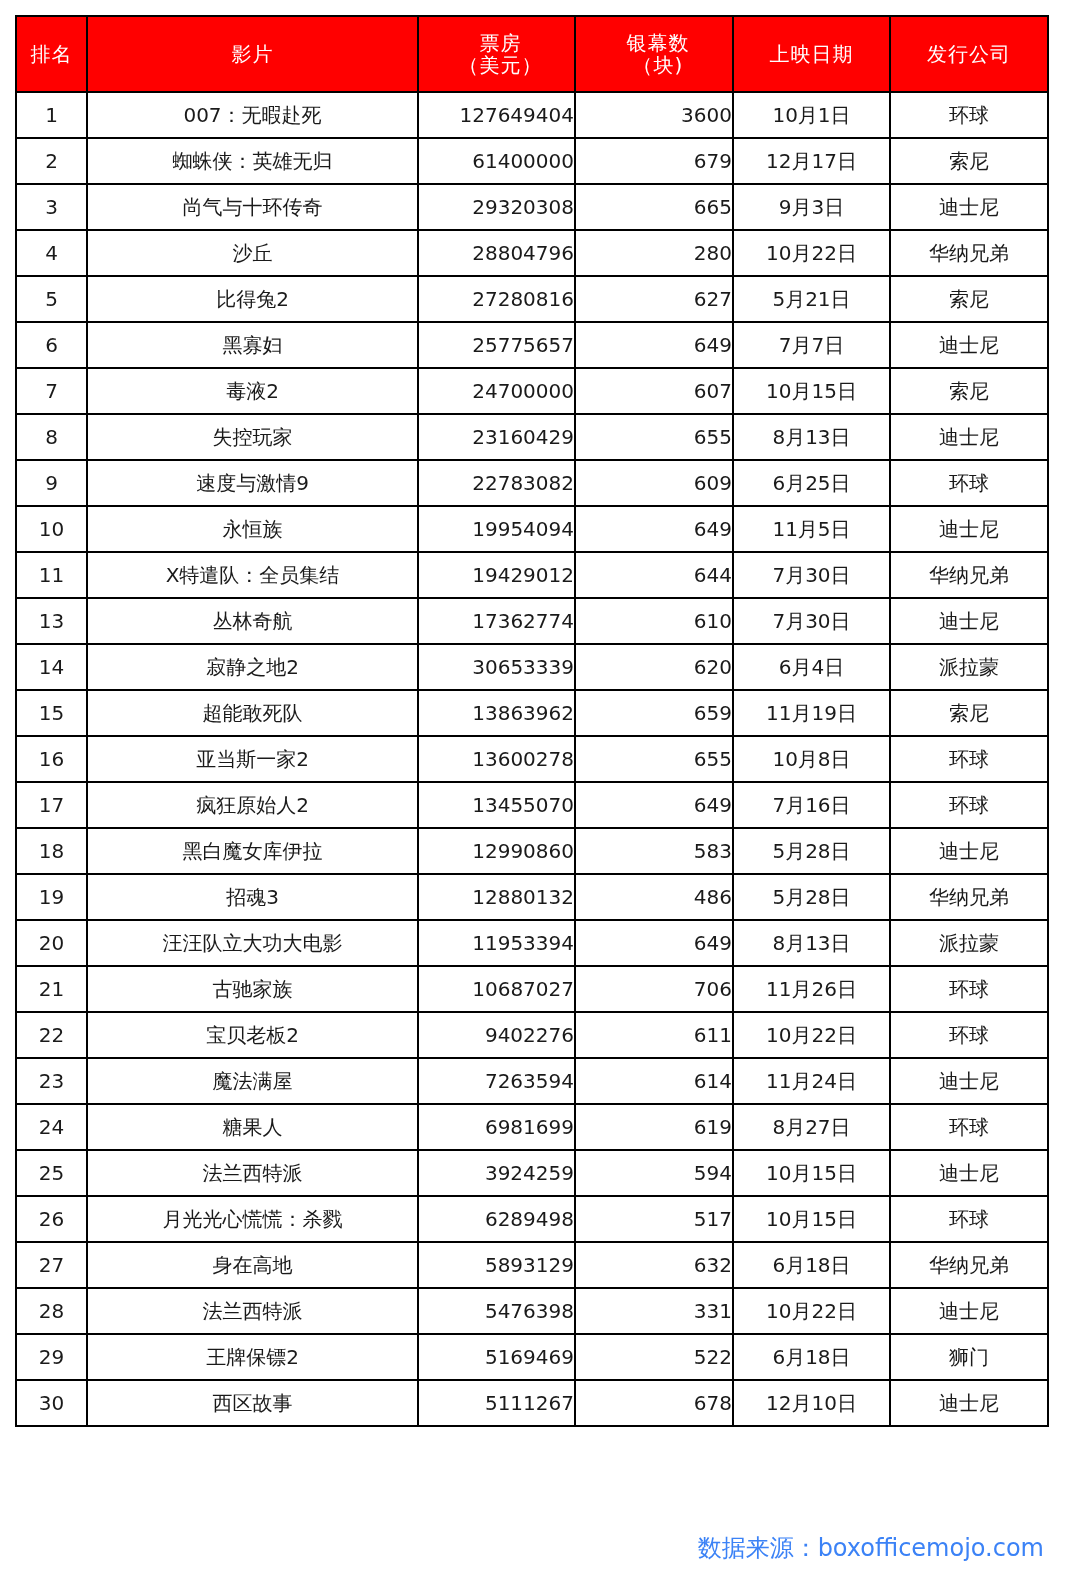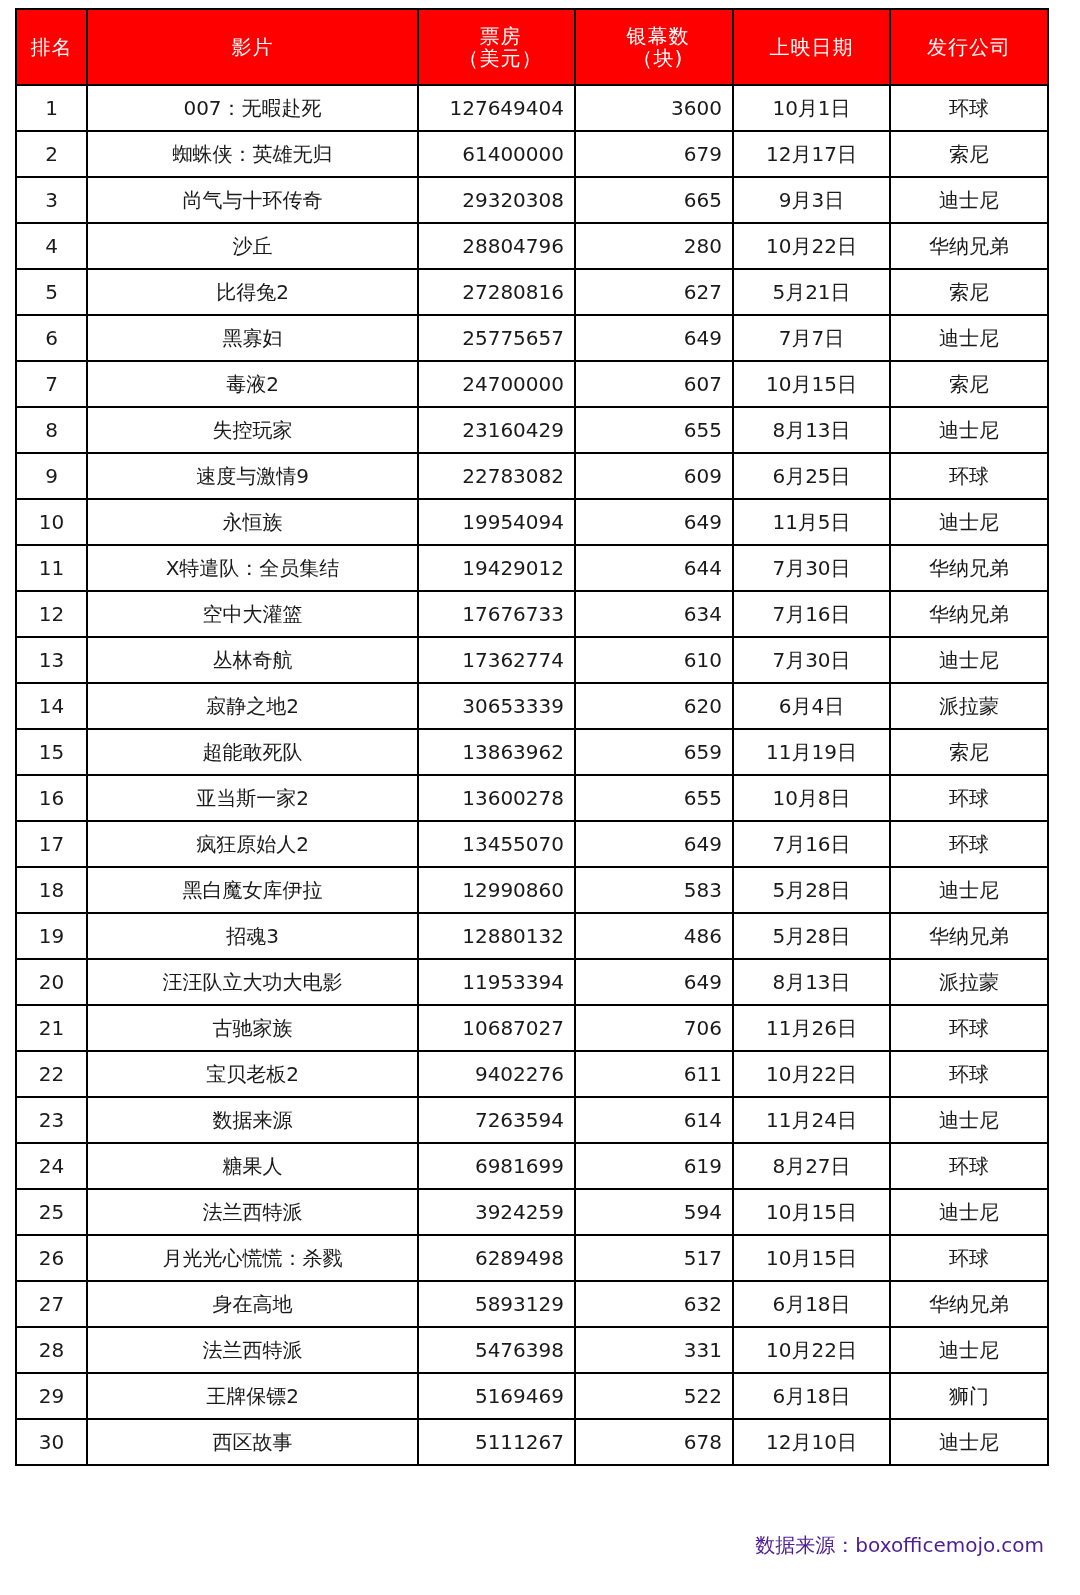--- a/index.html
+++ b/index.html
@@ -11,21 +11,21 @@
       width: 1080px;
       height: 1595px;
       position: relative;
       font-family: "DejaVu Sans", "Liberation Sans", sans-serif;
       color: #222222;
       overflow: hidden;
     }
     .table-wrap {
       position: absolute;
       left: 15px;
-      top: 8px;
+      top: 15px;
       width: 1032px;
     }
     table {
       border-collapse: collapse;
       width: 1032px;
       table-layout: fixed;
     }
     col.c-rank { width: 71px; }
     col.c-title { width: 331px; }
     col.c-gross { width: 157px; }
@@ -51,27 +51,27 @@
       display: block;
       padding-left: 8px;
     }
     tbody td {
       height: 44px;
       font-size: 20px;
       vertical-align: middle;
       color: #1a1a1a;
     }
     td.center { text-align: center; }
-    td.right { text-align: right; padding-right: 10px; }
+    td.right { text-align: right; }
     .footer {
       position: absolute;
       right: 36px;
       top: 1532px;
-      font-size: 20px;
-      color: #4c1d95;
+      font-size: 24px;
+      color: #3b82f6;
     }
   </style>
 </head>
 <body>
 
 <div class="table-wrap">
   <table>
     <colgroup>
       <col class="c-rank">
         <col class="c-title">
@@ -179,28 +179,20 @@
         </tr>
         <tr>
           <td class="center">11</td>
           <td class="center">X特遣队：全员集结</td>
           <td class="right">19429012</td>
           <td class="right">644</td>
           <td class="center">7月30日</td>
           <td class="center">华纳兄弟</td>
         </tr>
         <tr>
-          <td class="center">12</td>
-          <td class="center">空中大灌篮</td>
-          <td class="right">17676733</td>
-          <td class="right">634</td>
-          <td class="center">7月16日</td>
-          <td class="center">华纳兄弟</td>
-        </tr>
-        <tr>
           <td class="center">13</td>
           <td class="center">丛林奇航</td>
           <td class="right">17362774</td>
           <td class="right">610</td>
           <td class="center">7月30日</td>
           <td class="center">迪士尼</td>
         </tr>
         <tr>
           <td class="center">14</td>
           <td class="center">寂静之地2</td>
@@ -268,21 +260,21 @@
         <tr>
           <td class="center">22</td>
           <td class="center">宝贝老板2</td>
           <td class="right">9402276</td>
           <td class="right">611</td>
           <td class="center">10月22日</td>
           <td class="center">环球</td>
         </tr>
         <tr>
           <td class="center">23</td>
-          <td class="center">数据来源</td>
+          <td class="center">魔法满屋</td>
           <td class="right">7263594</td>
           <td class="right">614</td>
           <td class="center">11月24日</td>
           <td class="center">迪士尼</td>
         </tr>
         <tr>
           <td class="center">24</td>
           <td class="center">糖果人</td>
           <td class="right">6981699</td>
           <td class="right">619</td>

